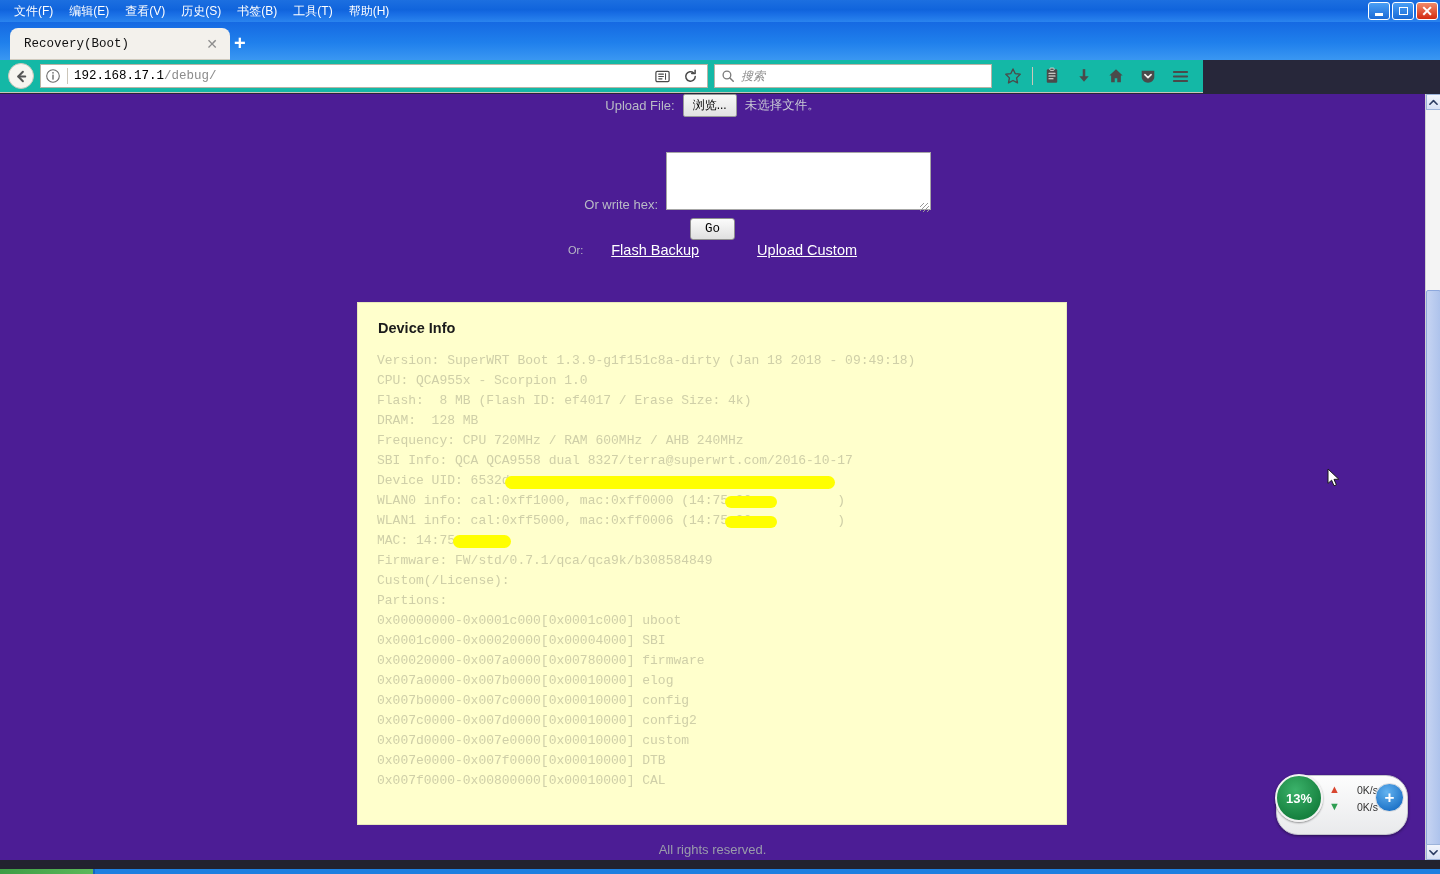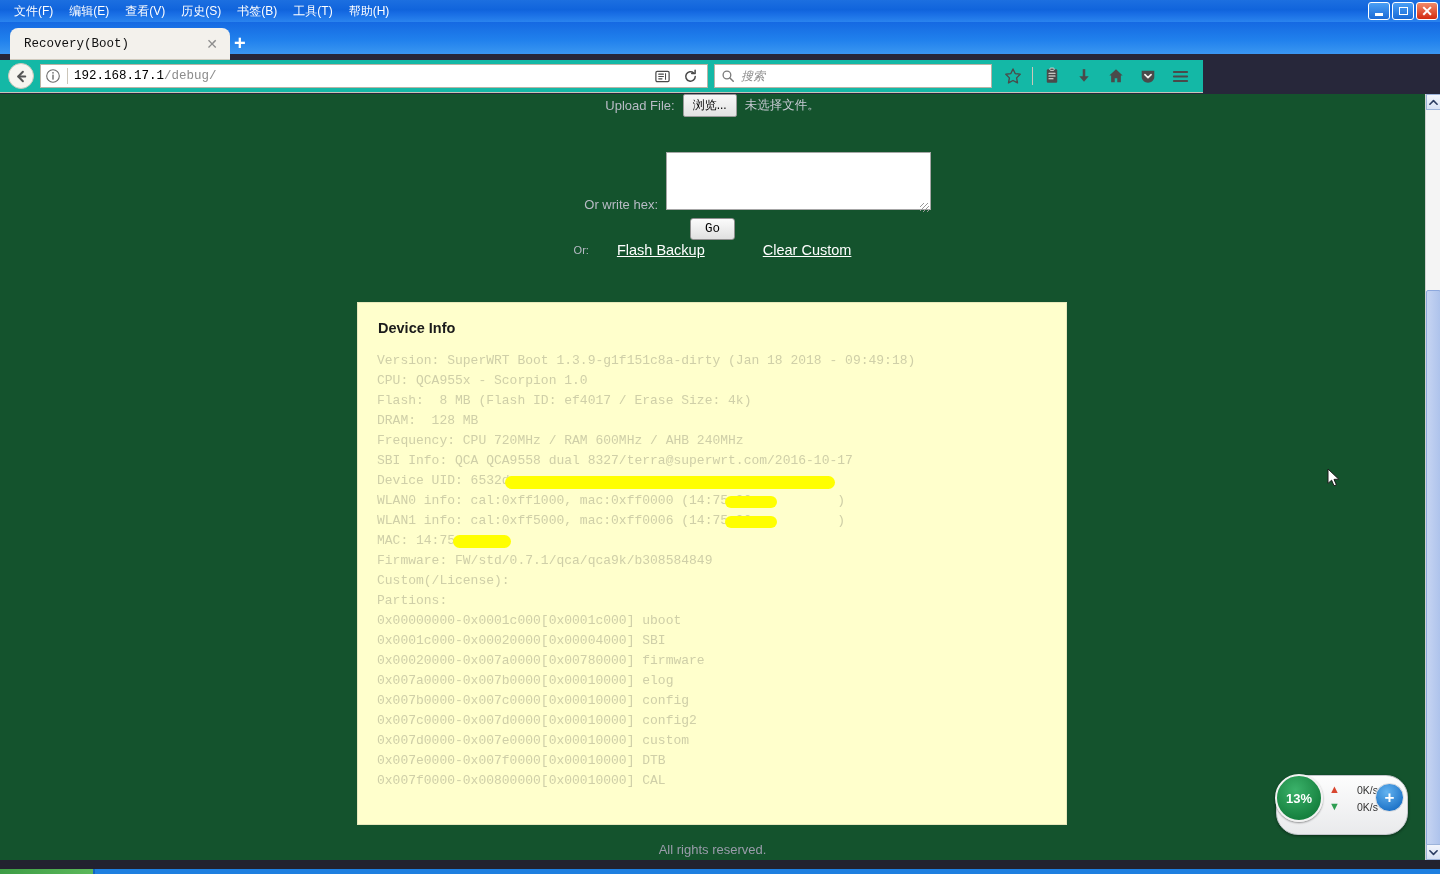--- a/index.html
+++ b/index.html
@@ -29,21 +29,21 @@
     cursor: pointer;
   }
   .wbtn.close { background: linear-gradient(to bottom, #f08a6a, #d32b10); }
   .wbtn span { display: block; }
   .glyph-min { width: 8px; height: 3px; background: #fff; margin-top: 7px; }
   .glyph-max { width: 9px; height: 8px; border: 1.5px solid #fff; position: relative; }
   .glyph-close { color: #fff; font-size: 14px; font-weight: bold; line-height: 14px; font-family: "Liberation Sans", sans-serif;}
 
   
   .tabstrip {
-    position: absolute; left: 0; top: 22px; width: 1440px; height: 32px;
+    position: absolute; left: 0; top: 22px; width: 1440px; height: 38px;
     background: linear-gradient(to bottom, #1569e2 0%, #2080ec 55%, #3a97f2 100%);
   }
   .tab {
     position: absolute; left: 10px; top: 6px; width: 220px; height: 32px;
     background: #f3f1ec; border-radius: 8px 8px 0 0;
     display: flex; align-items: center; padding: 0 8px 0 14px;
     box-shadow: 0 -1px 0 #cfcabd inset;
   }
   .tab-title {
     flex: 1; font-family: "Liberation Mono", monospace; font-size: 12.5px; color: #111;
@@ -84,21 +84,21 @@
     display: flex; align-items: center; padding: 0 6px; gap: 6px; flex: none;
   }
   .search-ph { font-size: 12px; color: #8e8e8e; font-family: "Liberation Sans", sans-serif; font-style: italic; }
   .tool-icons { display: flex; align-items: center; gap: 2px; flex: none; }
   .ticon { width: 30px; height: 26px; display: flex; align-items: center; justify-content: center; cursor: pointer; }
   .ticon-sep { width: 1px; height: 18px; background: #ccc6b9; margin: 0 2px; }
 
   
   .viewport {
     position: absolute; left: 0; top: 94px; width: 1425px; height: 766px;
-    background: #14532d; overflow: hidden;
+    background: #4c1d95; overflow: hidden;
   }
   .page-inner { position: relative; width: 1425px; height: 766px; }
 
   
   .form-area { position: absolute; left: 0; top: 0; width: 1425px; }
   .row-upload {
     position: absolute; left: 0; top: 0; width: 1425px;
     display: flex; align-items: center; justify-content: center; gap: 8px;
   }
   .lbl { color: #b9bbc6; font-size: 13px; font-family: "Liberation Sans", sans-serif; }
@@ -364,21 +364,21 @@
       </div>
     </div>
 
     <div class="row-go">
       <button class="go-btn">Go</button>
     </div>
 
     <div class="row-links">
       <span class="or-lbl">Or:</span>
       <a class="flink">Flash Backup</a>
-      <a class="flink second">Clear Custom</a>
+      <a class="flink second">Upload Custom</a>
     </div>
   </div>
 
   <div class="devpanel">
     <div class="dev-title">Device Info</div>
     <div class="dev-body" id="dev-body"><div class="dev-line">Version: SuperWRT Boot 1.3.9-g1f151c8a-dirty (Jan 18 2018 - 09:49:18)</div><div class="dev-line">CPU: QCA955x - Scorpion 1.0</div><div class="dev-line">Flash:  8 MB (Flash ID: ef4017 / Erase Size: 4k)</div><div class="dev-line">DRAM:  128 MB</div><div class="dev-line">Frequency: CPU 720MHz / RAM 600MHz / AHB 240MHz</div><div class="dev-line">SBI Info: QCA QCA9558 dual 8327/terra@superwrt.com/2016-10-17</div><div class="dev-line">Device UID: 6532da<span class="hl" style="left: 128px; top: 5px; width: 330px; height: 13px;"></span></div><div class="dev-line">WLAN0 info: cal:0xff1000, mac:0xff0000 (14:75:90:          )<span class="hl" style="left: 348px; top: 5px; width: 52px; height: 12px;"></span></div><div class="dev-line">WLAN1 info: cal:0xff5000, mac:0xff0006 (14:75:90:          )<span class="hl" style="left: 348px; top: 5px; width: 52px; height: 12px;"></span></div><div class="dev-line">MAC: 14:75:90:<span class="hl" style="left: 76px; top: 4px; width: 58px; height: 13px;"></span></div><div class="dev-line">Firmware: FW/std/0.7.1/qca/qca9k/b308584849</div><div class="dev-line">Custom(/License):</div><div class="dev-line">Partions:</div><div class="dev-line">0x00000000-0x0001c000[0x0001c000] uboot</div><div class="dev-line">0x0001c000-0x00020000[0x00004000] SBI</div><div class="dev-line">0x00020000-0x007a0000[0x00780000] firmware</div><div class="dev-line">0x007a0000-0x007b0000[0x00010000] elog</div><div class="dev-line">0x007b0000-0x007c0000[0x00010000] config</div><div class="dev-line">0x007c0000-0x007d0000[0x00010000] config2</div><div class="dev-line">0x007d0000-0x007e0000[0x00010000] custom</div><div class="dev-line">0x007e0000-0x007f0000[0x00010000] DTB</div><div class="dev-line">0x007f0000-0x00800000[0x00010000] CAL</div></div>
   </div>
 
   <div class="footer">All rights reserved.</div>
 

